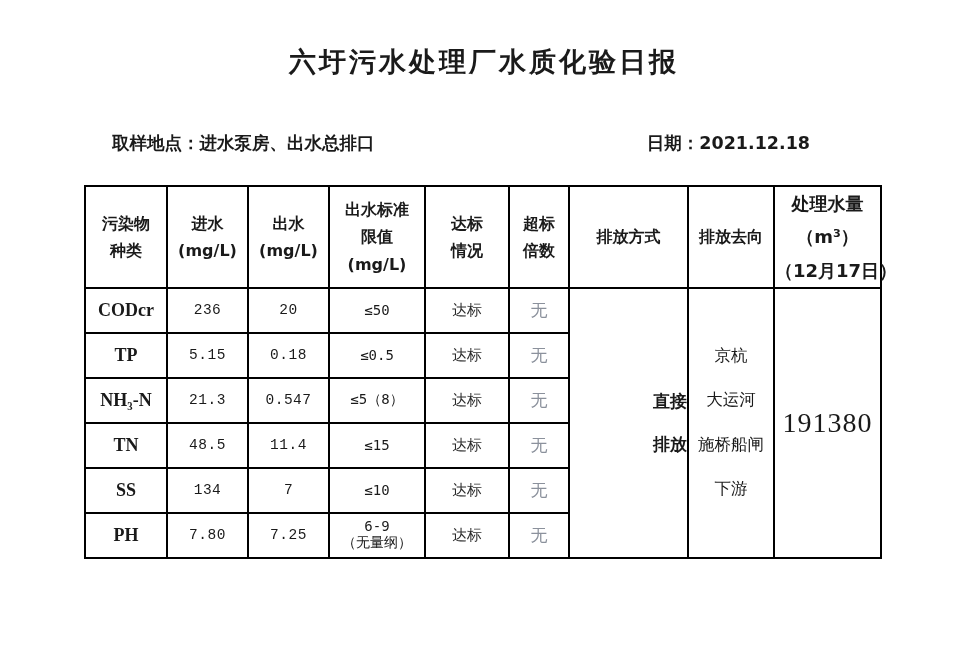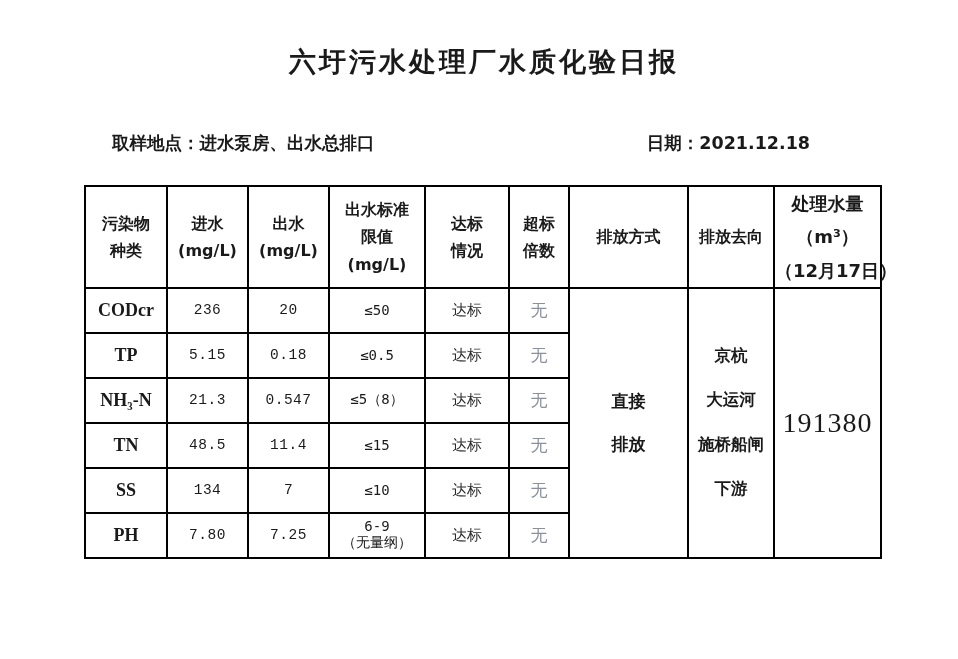--- a/index.html
+++ b/index.html
@@ -77,24 +77,25 @@
     letter-spacing: 0;
     word-break: keep-all;
   }
   td.status { font-size: 15px; color: #2b2b2b; }
   td.none   { font-size: 17px; color: #8b919c; }
   td.method {
     font-size: 17px;
     font-weight: bold;
     white-space: pre-line;
     line-height: 2.5;
+    text-align: right;
   }
   td.dest {
     font-size: 16.5px;
-    font-weight: bold;
+    font-weight: normal;
     white-space: pre-line;
     line-height: 2.7;
     word-break: keep-all;
   }
   td.volume {
     font-family: "Liberation Serif", serif;
     font-size: 28px;
     letter-spacing: 1px;
   }
   .note {

